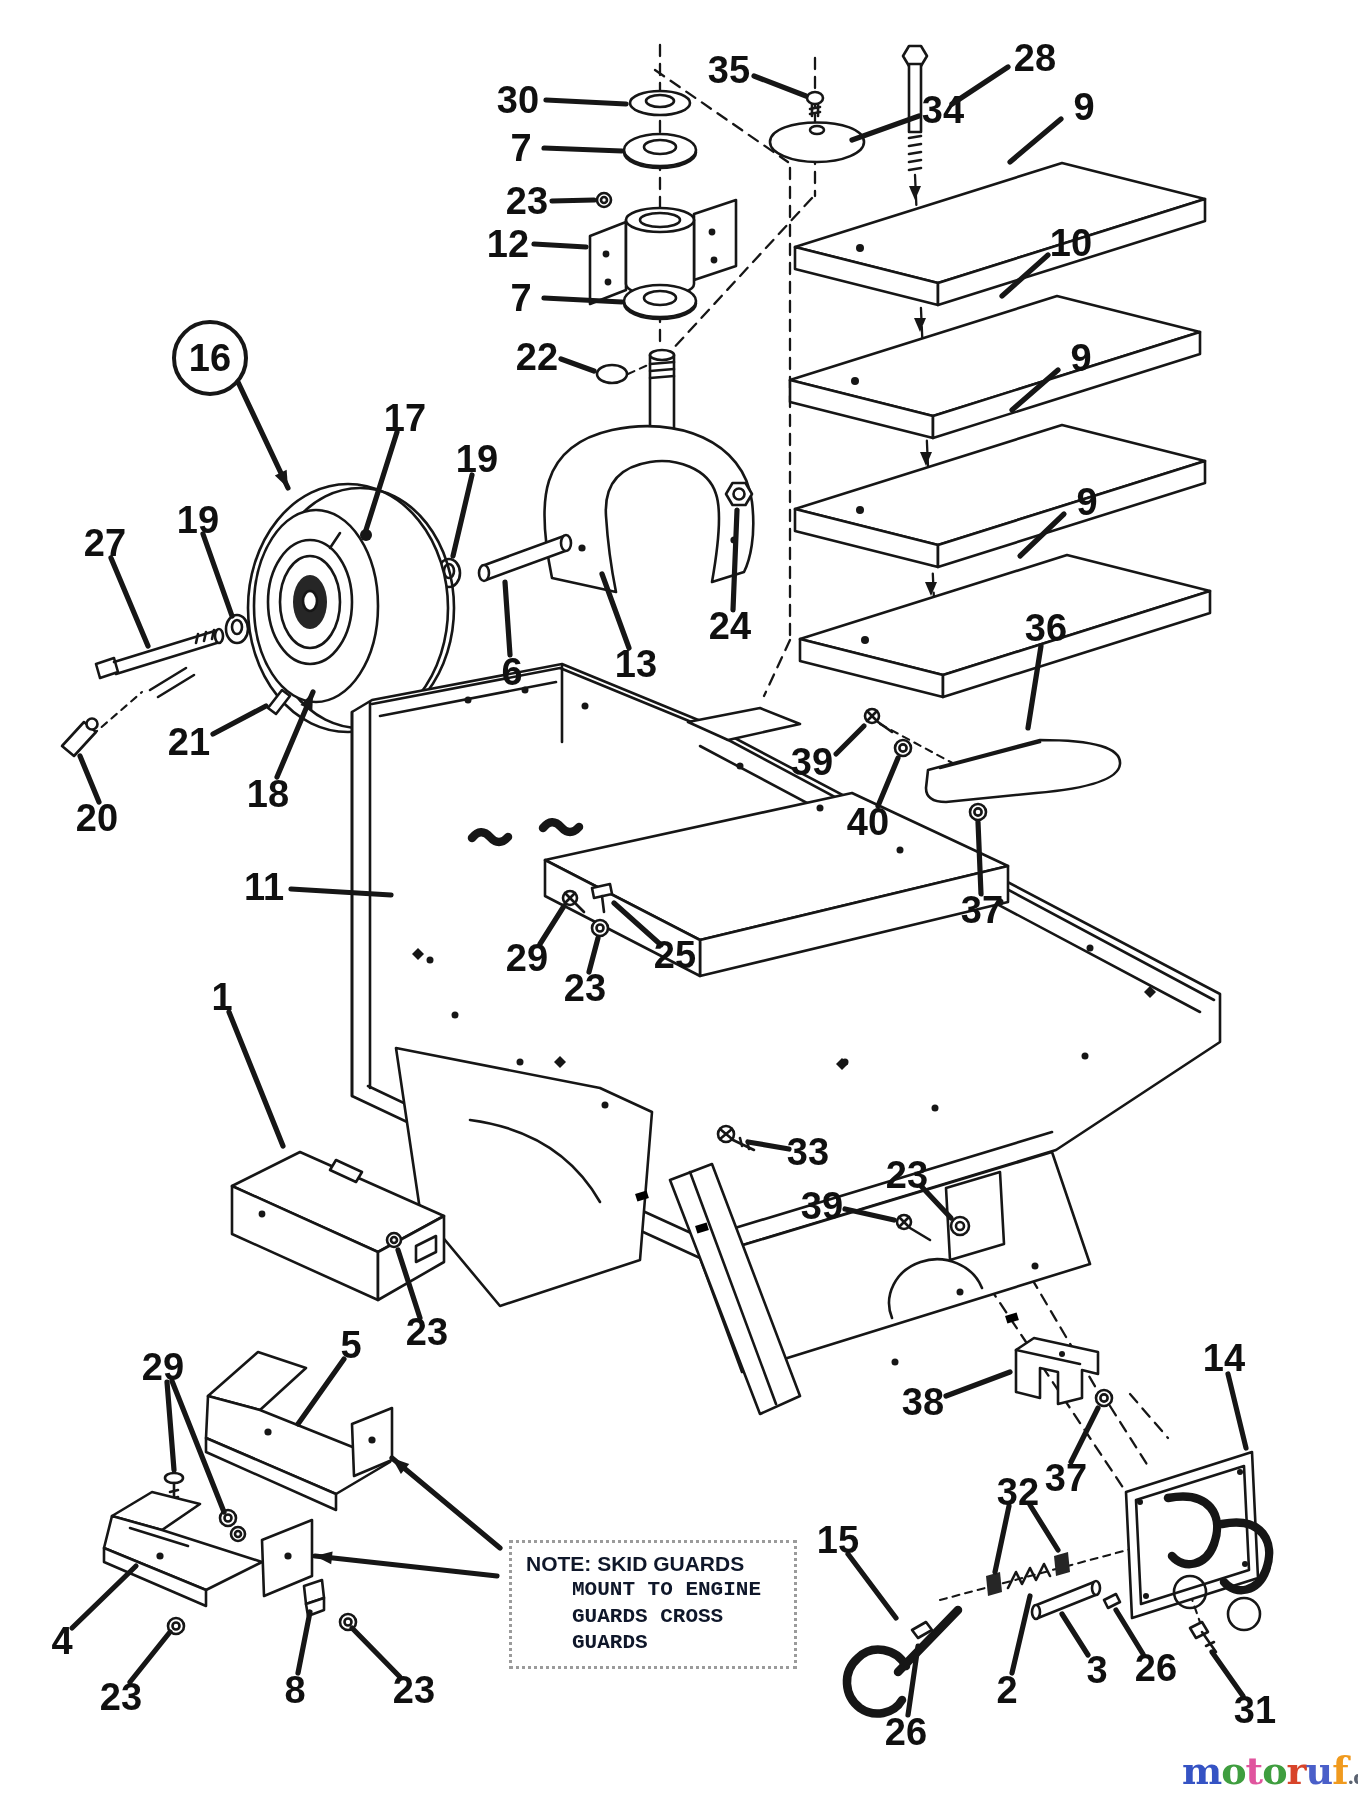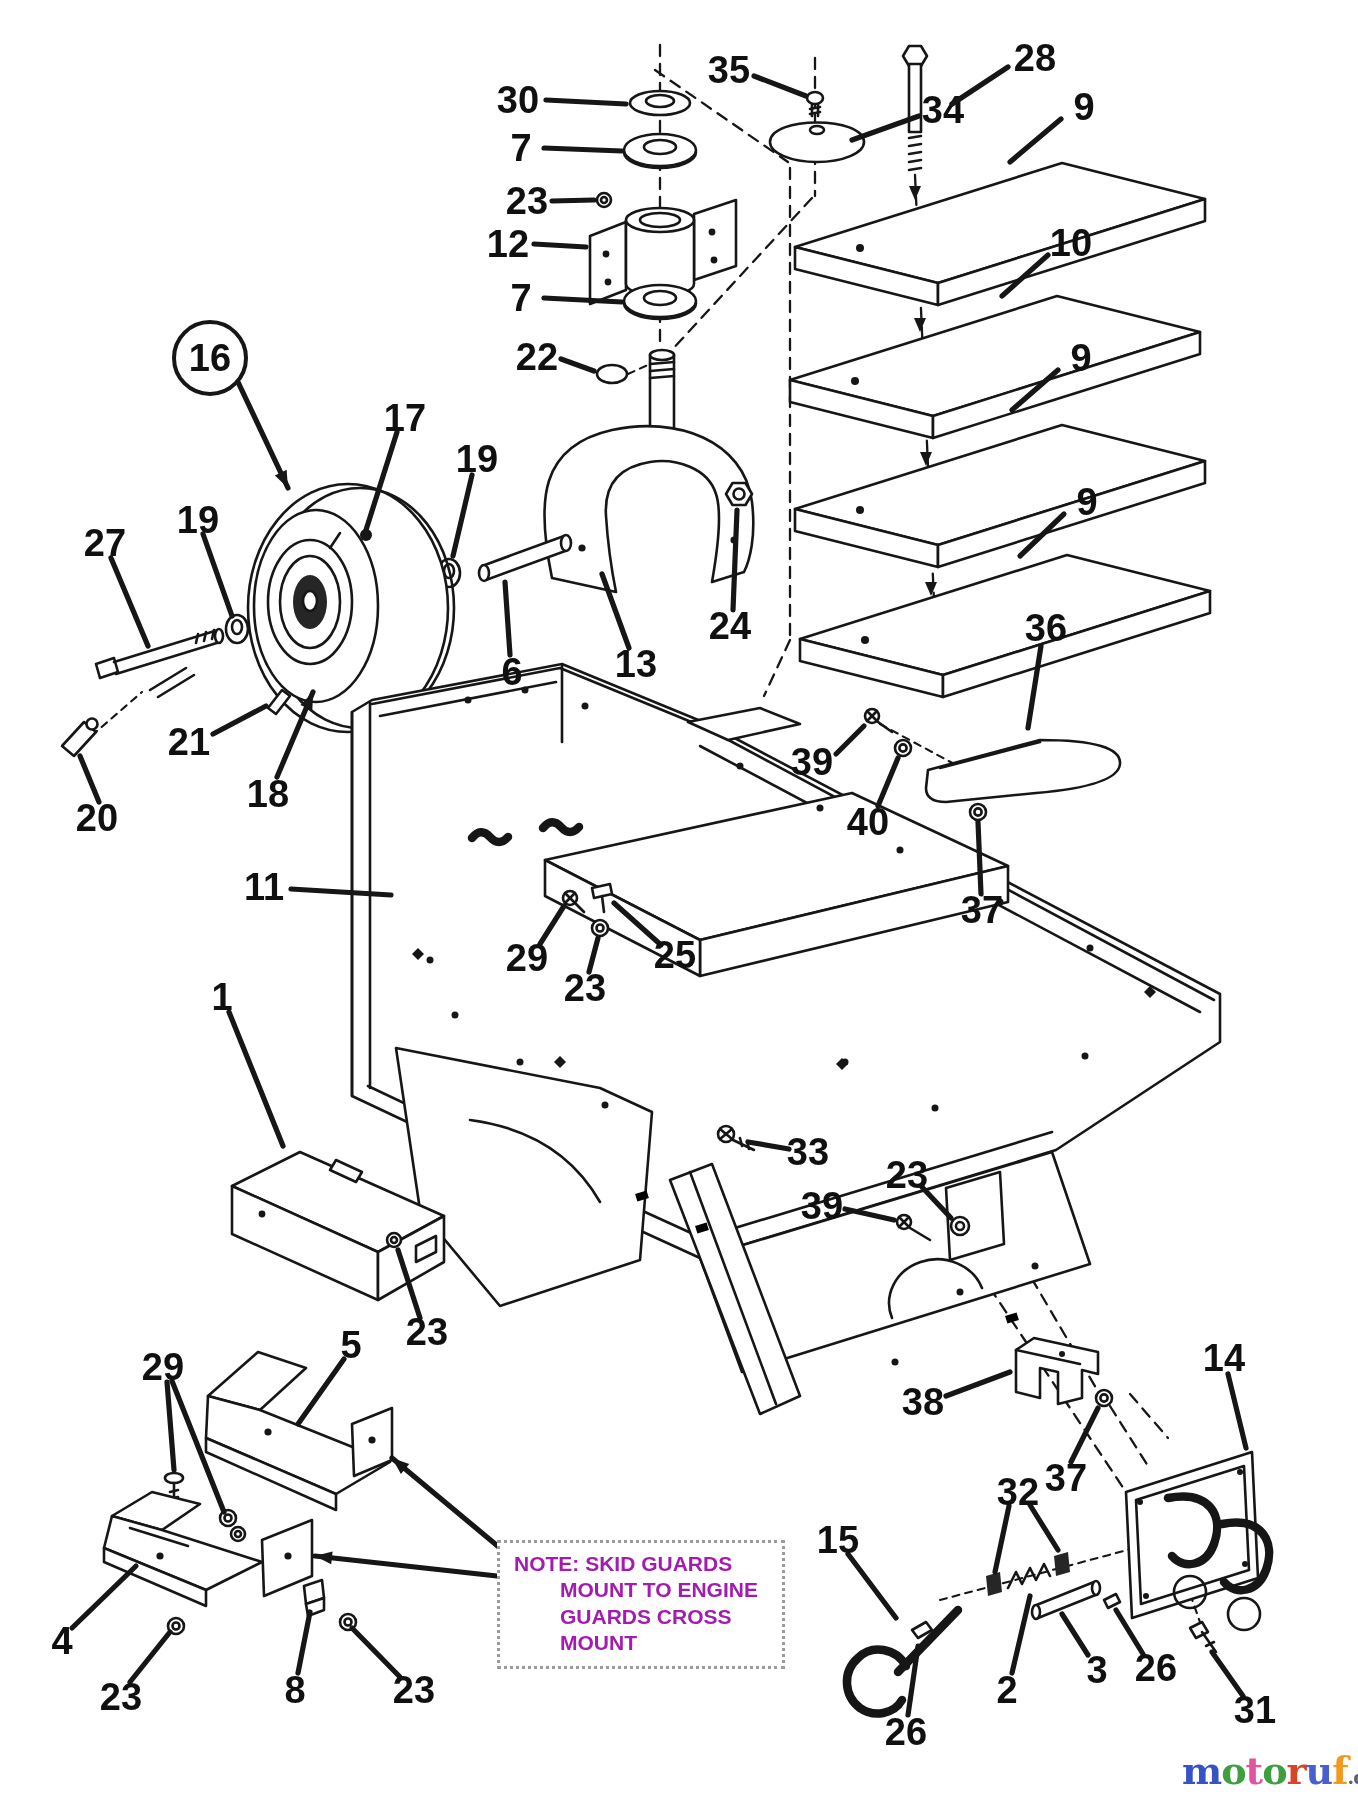--- a/index.html
+++ b/index.html
@@ -12,25 +12,25 @@
   #diagram .wf{fill:#ffffff;}
   #diagram .dk{fill:#262626;stroke:none;}
   #diagram .hole{fill:#161616;stroke:none;}
   #diagram .dash{stroke-dasharray:11 8;stroke-width:2.3;}
   #diagram .dashf{stroke-dasharray:7 6;stroke-width:2.1;}
   #diagram .thick{stroke-width:8.5;}
   #diagram .leader{stroke-width:5.2;}
   #diagram .callout-text{font:bold 38px "Liberation Sans",sans-serif;fill:#101010;stroke:none;}
   #diagram .callout-circle{stroke-width:4;fill:none;}
   #diagram .ah{fill:#161616;stroke:none;}
-  .note-box{position:absolute;left:497px;top:1540px;width:256px;border:3px dotted #9b9b9b;
-            padding:8px 12px 10px 14px;background:#fff;color:#a21caf;
+  .note-box{position:absolute;left:509px;top:1540px;width:256px;border:3px dotted #9b9b9b;
+            padding:8px 12px 10px 14px;background:#fff;color:#0f172a;
             font:bold 21px/1.25 "Liberation Sans",sans-serif;}
   .note-line{white-space:nowrap;}
-  .note-line.indent{padding-left:46px;}
+  .note-line.indent{padding-left:46px;font-family:Liberation Mono, monospace;}
   .watermark{position:absolute;left:1182px;top:1748px;font:bold 38px "DejaVu Serif",serif;
              letter-spacing:-1px;white-space:nowrap;}
   .watermark span{display:inline;}
   .wm-suffix{font:bold 19px "DejaVu Serif",serif;color:#5a6270;}
 </style>
 </head>
 <body>
 
 <div class="stage">
 <svg id="diagram" width="1358" height="1800" viewBox="0 0 1358 1800">
@@ -635,17 +635,17 @@
           <line x1="497" y1="1576" x2="315" y2="1556" class="leader"></line>
           <polygon points="315,1556 332.6082873612593,1551.395847938728 331.18826418696415,1564.3180588248133" class="ah"></polygon>
         </g>
       </g>
 </svg>
 
   <div class="note-box">
     <div class="note-line">NOTE: SKID GUARDS</div>
     <div class="note-line indent">MOUNT TO ENGINE</div>
     <div class="note-line indent">GUARDS CROSS</div>
-    <div class="note-line indent">MOUNT</div>
+    <div class="note-line indent">GUARDS</div>
   </div>
 
   <div class="watermark"><span style="color: rgb(53, 83, 196);">m</span><span style="color: rgb(63, 158, 63);">o</span><span style="color: rgb(224, 85, 158);">t</span><span style="color: rgb(63, 158, 63);">o</span><span style="color: rgb(216, 68, 42);">r</span><span style="color: rgb(74, 95, 201);">u</span><span style="color: rgb(240, 154, 30);">f</span><span class="wm-suffix" style="color: rgb(90, 98, 112);">.de</span></div>
 </div>
 
 </body></html>

